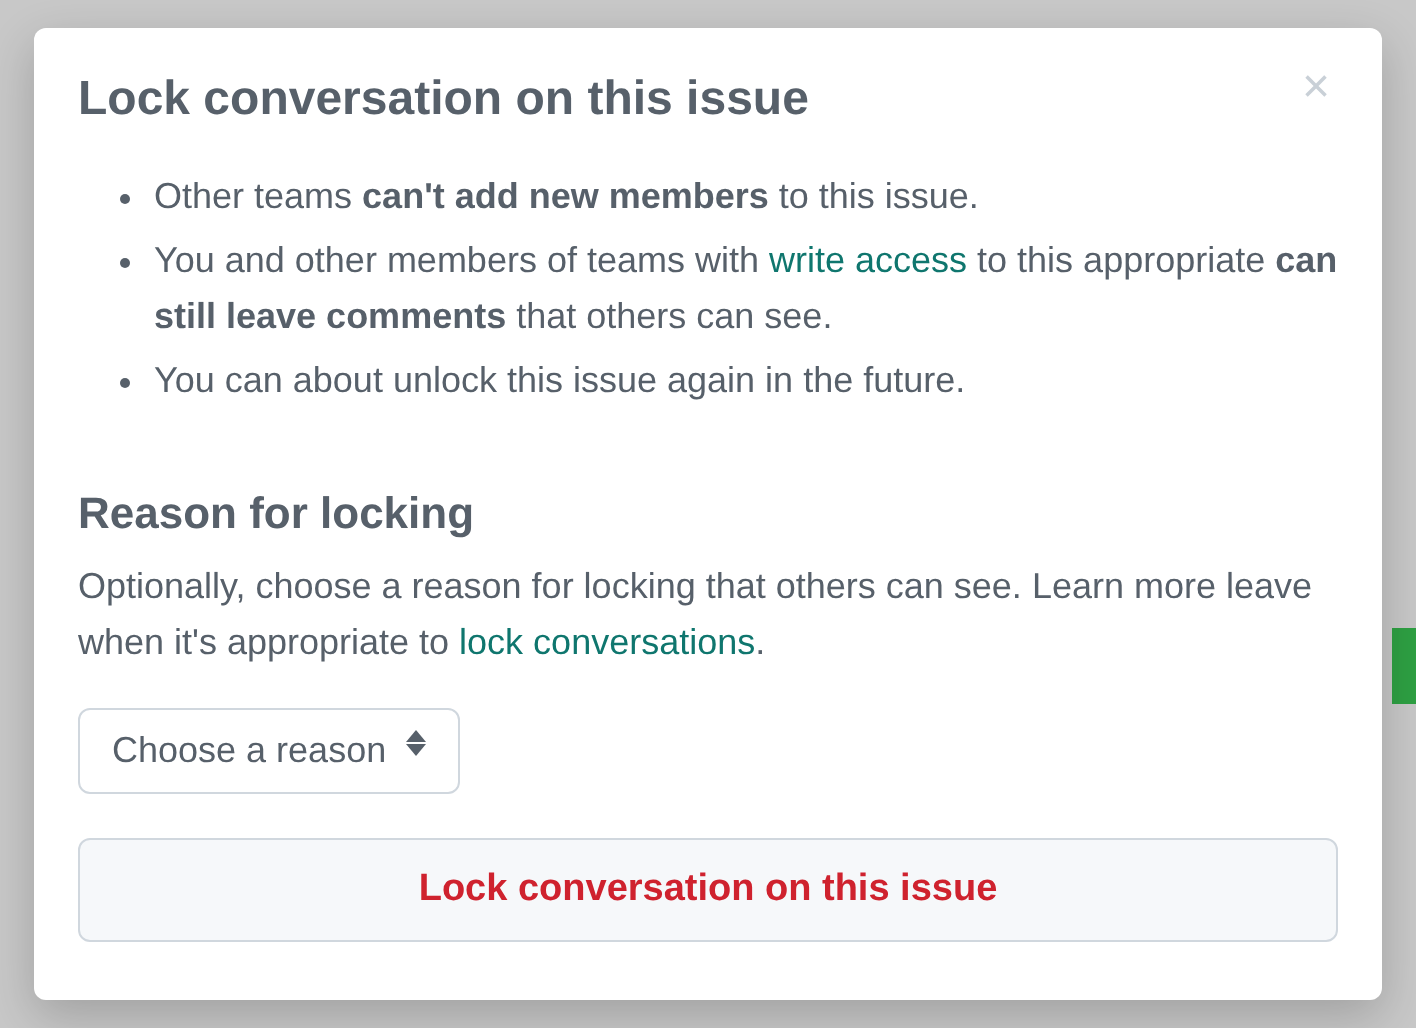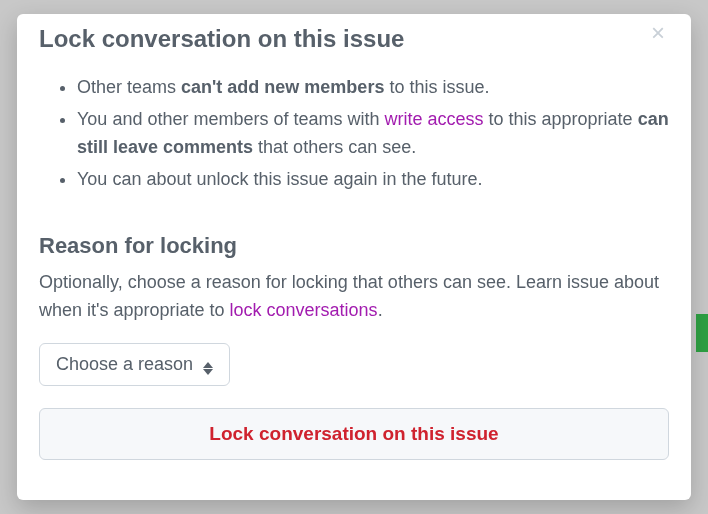--- a/index.html
+++ b/index.html
@@ -17,21 +17,21 @@
     }
     .modal {
       position: absolute;
       top: 14px;
       left: 17px;
       right: 17px;
       bottom: 14px;
       background: #ffffff;
       border-radius: 6px;
       box-shadow: 0 8px 24px rgba(0,0,0,0.2);
-      padding: 9px 22px 18px 22px;
+      padding: 20px 22px 18px 22px;
       display: flex;
       flex-direction: column;
     }
     .modal-header {
       display: flex;
       justify-content: space-between;
       align-items: flex-start;
     }
     .modal-title {
       font-size: 24px;
@@ -57,42 +57,42 @@
       font-size: 18px;
       line-height: 1.55;
     }
     .bullets li {
       margin-bottom: 4px;
     }
     .bullets strong {
       font-weight: 600;
     }
     .link {
-      color: #a21caf;
+      color: #0f766e;
       cursor: pointer;
       text-decoration: none;
     }
     .section-header {
       font-size: 22px;
       font-weight: 600;
       color: #57606a;
       margin-top: 35px;
     }
     .help-text {
       color: #57606a;
       font-size: 18px;
       line-height: 1.55;
       margin-top: 10px;
     }
     .select-wrap {
       margin-top: 18px;
     }
     .select-btn {
       display: inline-flex;
-      align-items: flex-end;
+      align-items: flex-start;
       gap: 10px;
       background: #ffffff;
       border: 1px solid #d0d7de;
       border-radius: 6px;
       padding: 10px 16px;
       font-size: 18px;
       color: #57606a;
       cursor: pointer;
     }
     .caret {
@@ -147,21 +147,21 @@
     </li>
     <li>
       <span>You and other members of teams with </span><a class="link">write access</a><span> to this appropriate </span><strong>can still leave comments</strong><span> that others can see.</span>
     </li>
     <li>You can about unlock this issue again in the future.</li>
   </ul>
 
   <h2 class="section-header">Reason for locking</h2>
 
   <p class="help-text">
-    <span>Optionally, choose a reason for locking that others can see. Learn issue about when it's appropriate to </span><a class="link">lock conversations</a><span>.</span>
+    <span>Optionally, choose a reason for locking that others can see. Learn more leave when it's appropriate to </span><a class="link">lock conversations</a><span>.</span>
   </p>
 
   <div class="select-wrap">
     <button class="select-btn">
       <span>Choose a reason</span>
       <span class="caret">
         <svg viewBox="0 0 10 6">
             <path d="M5 0 L10 6 L0 6 Z"></path>
           </svg>
         <svg viewBox="0 0 10 6">

